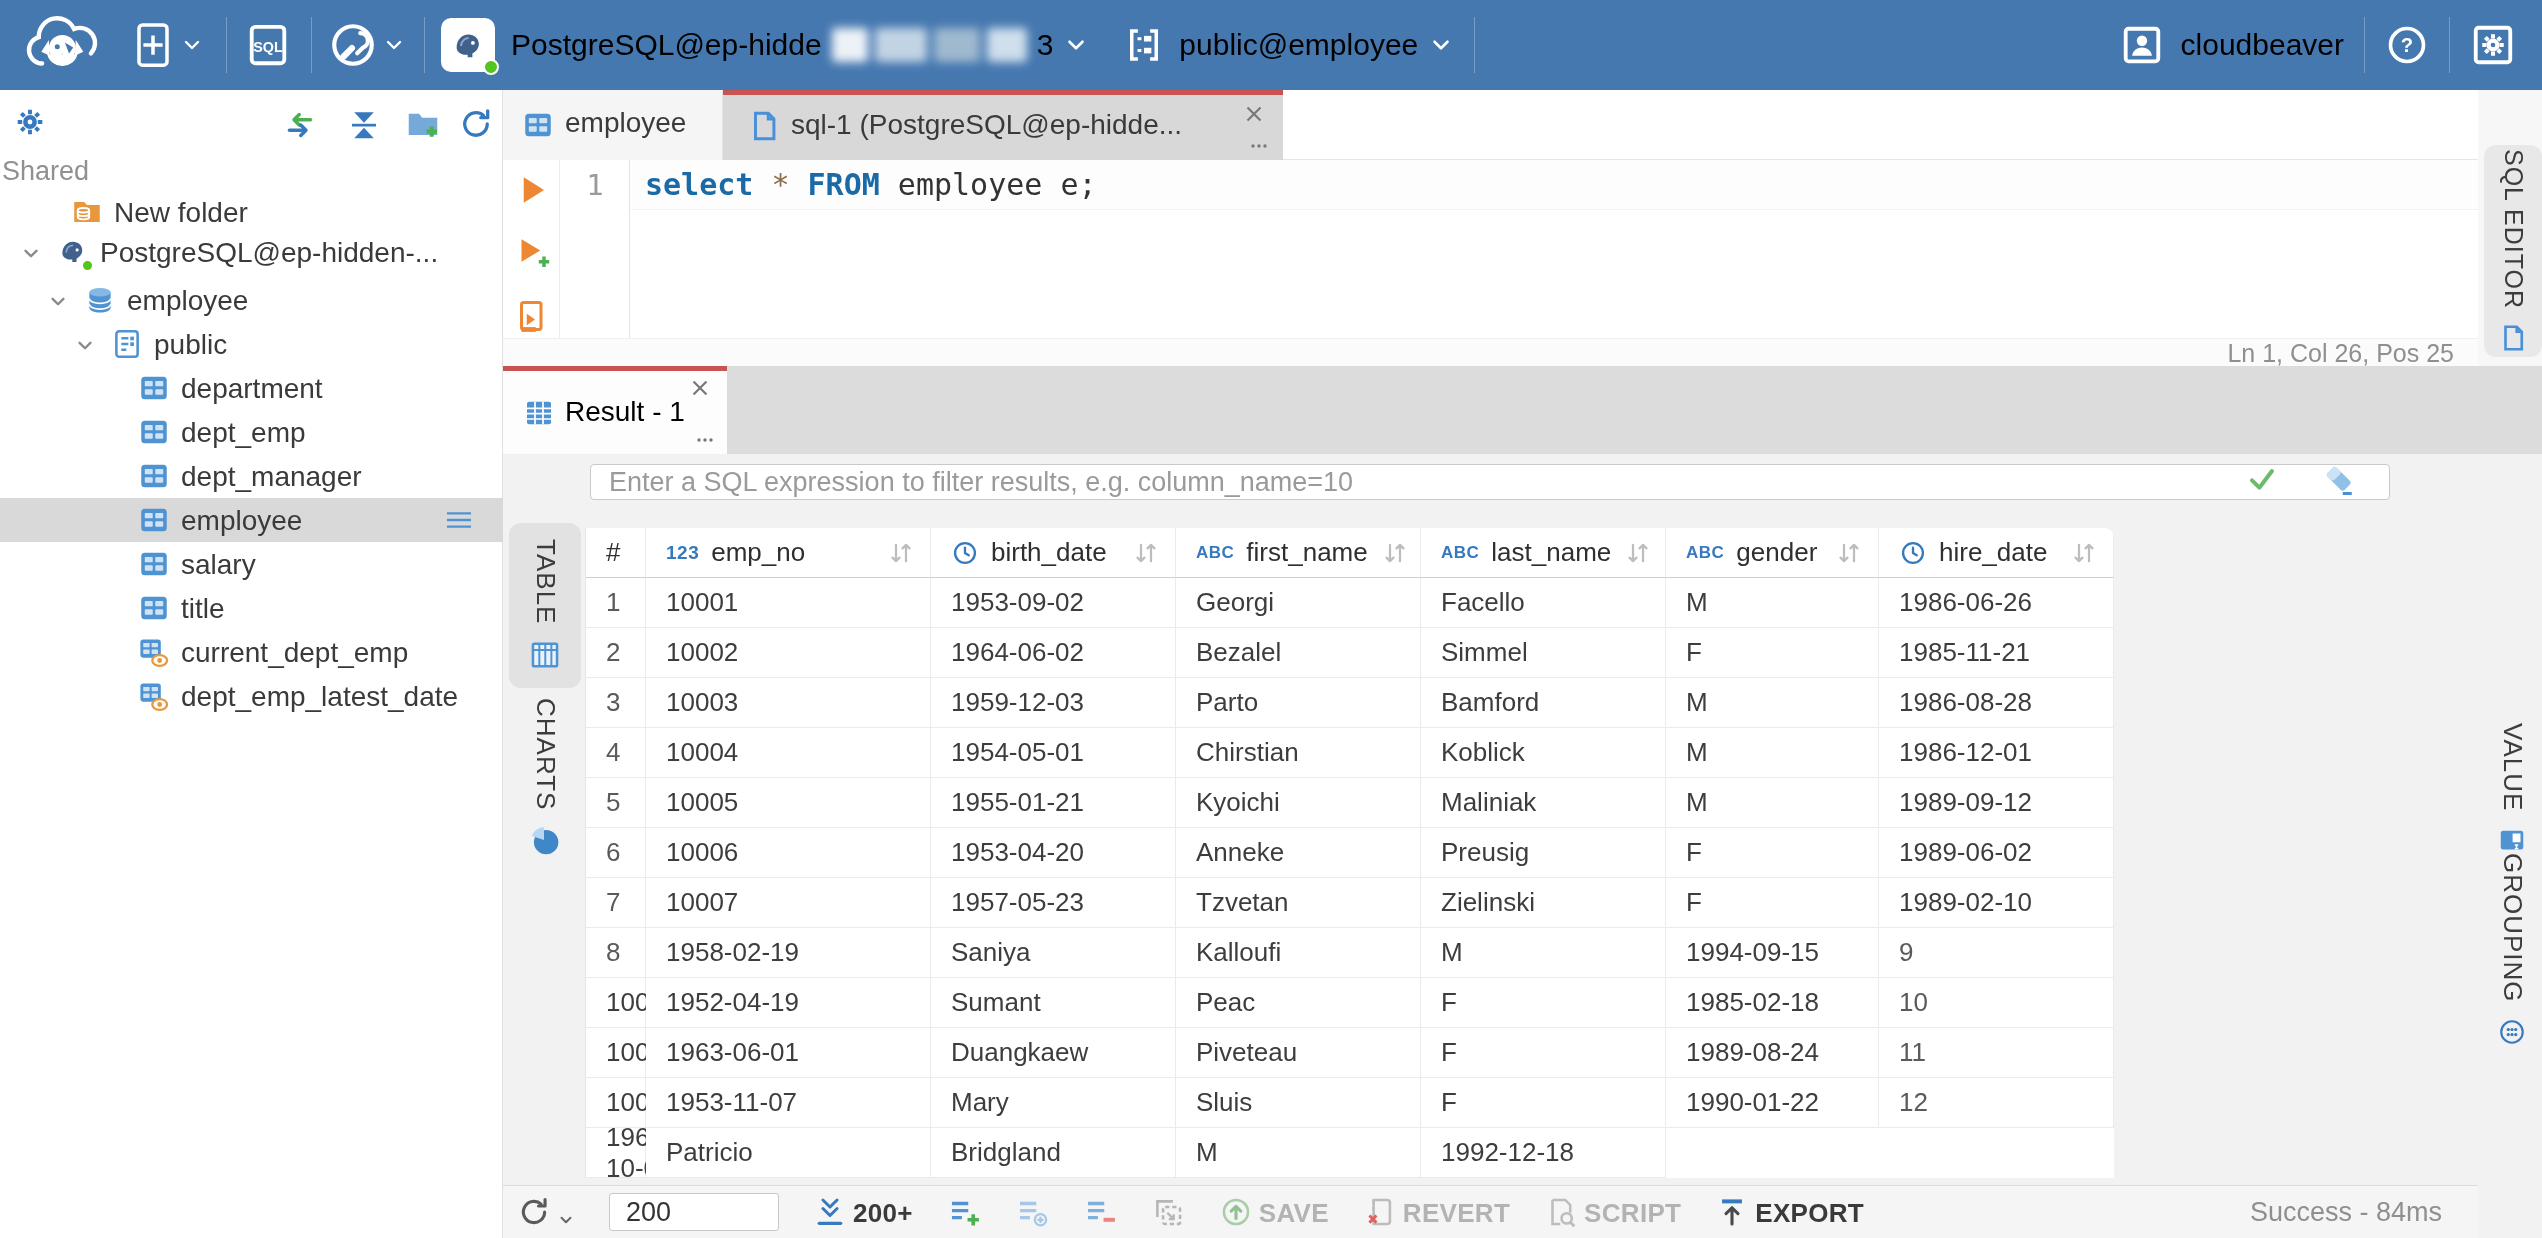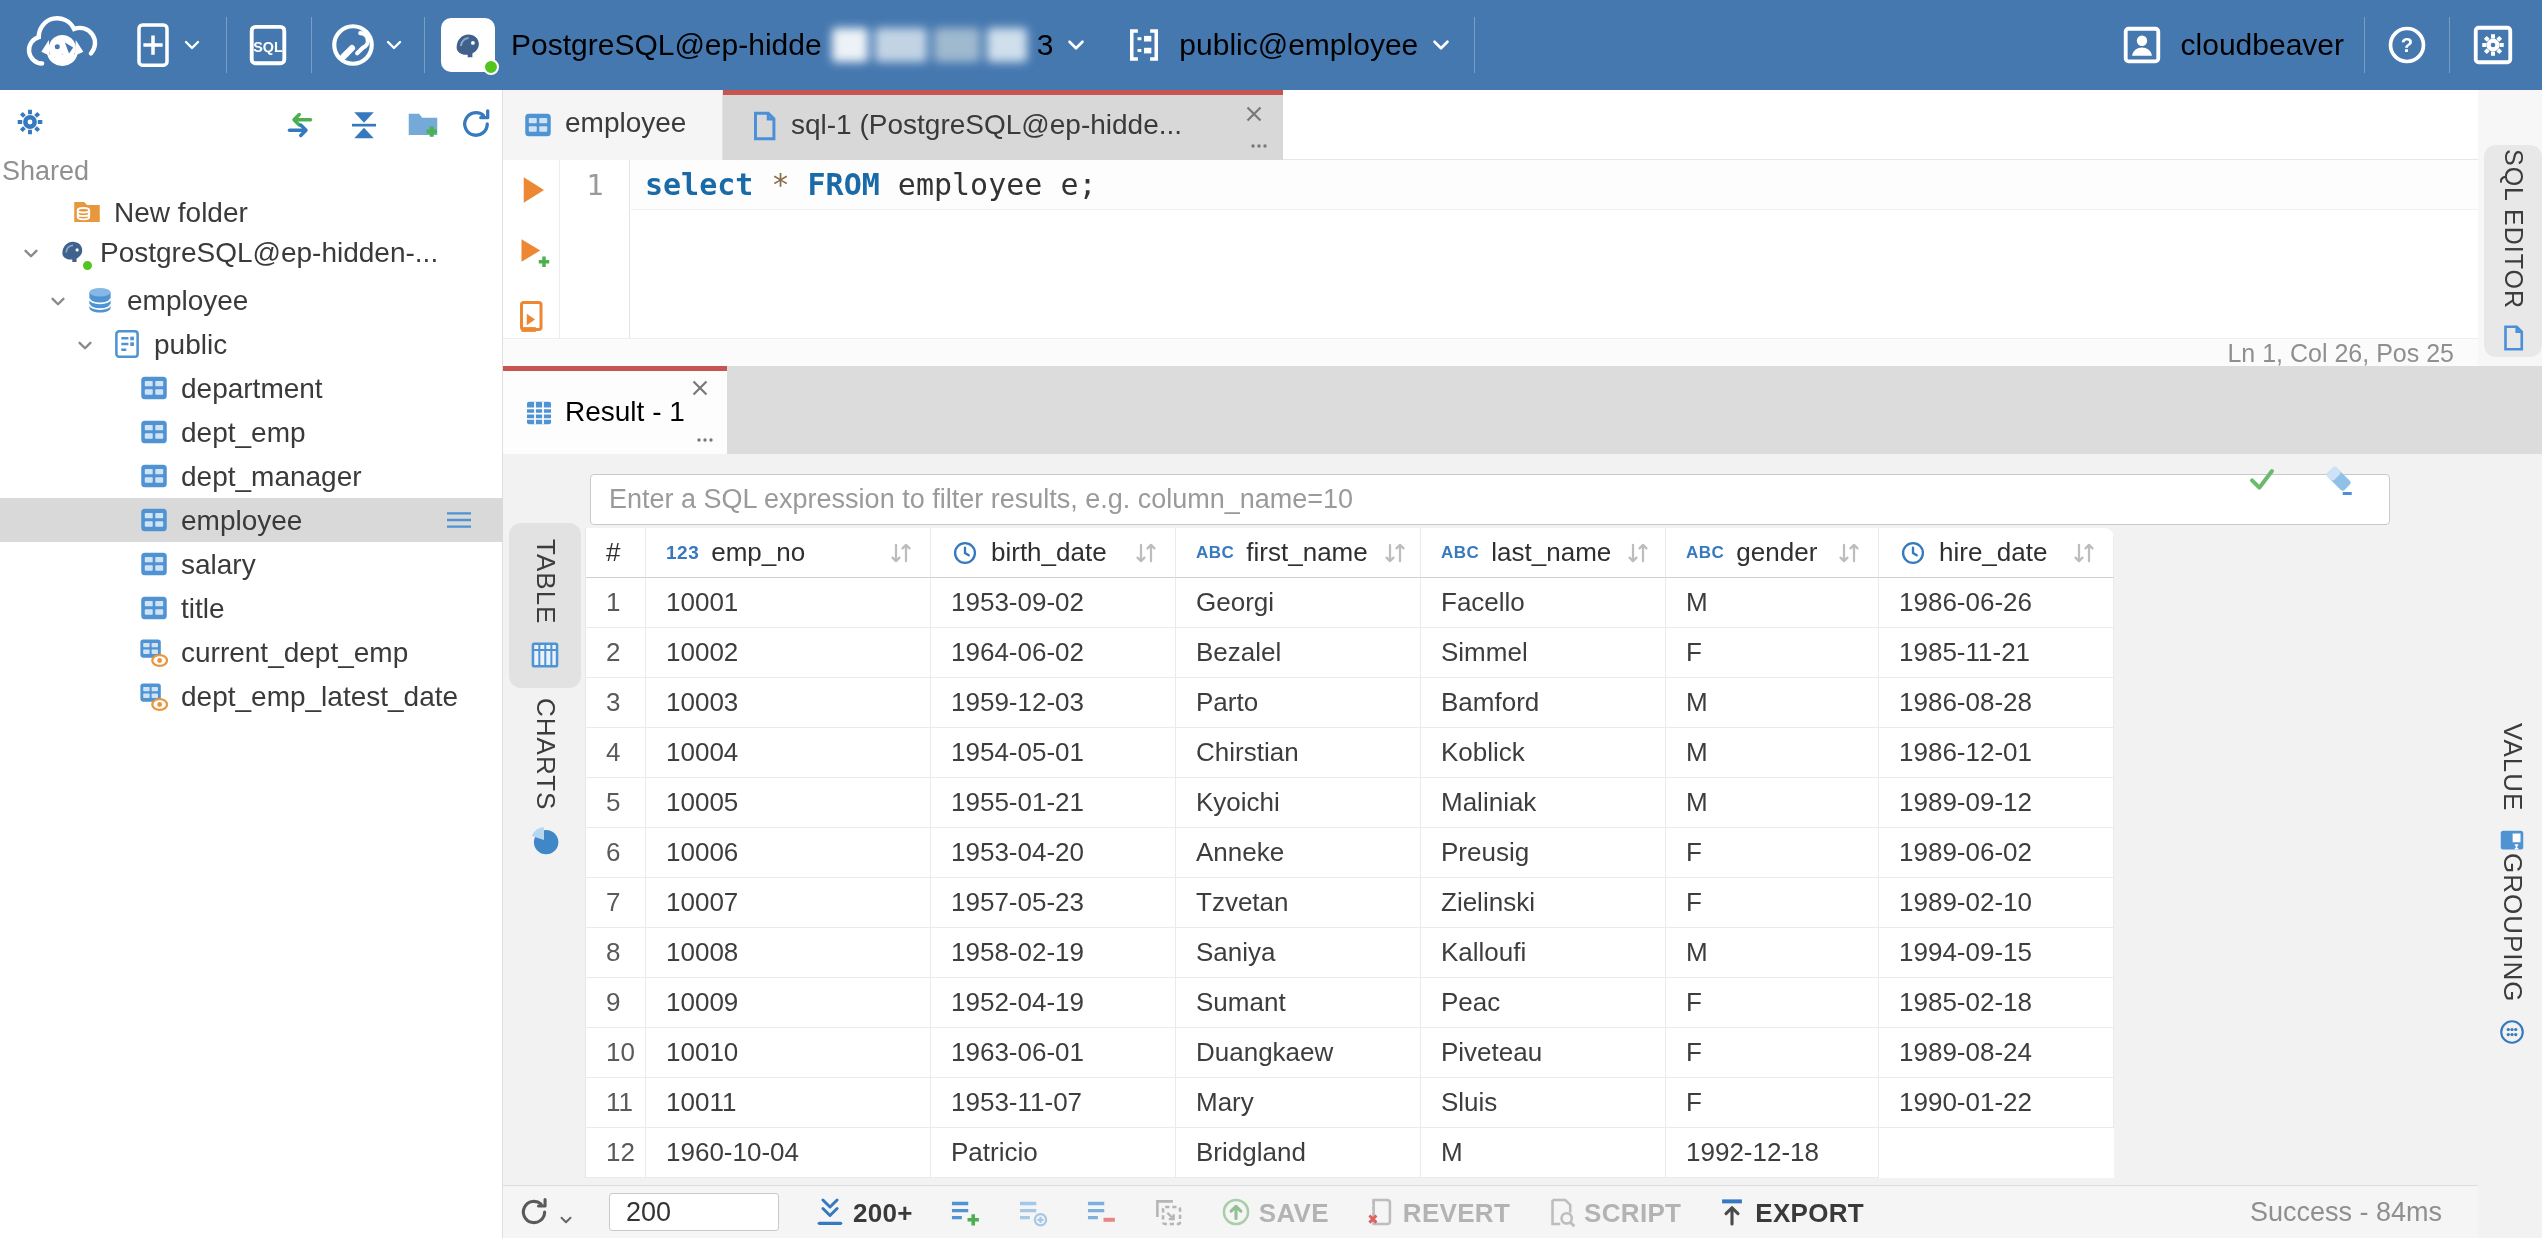--- a/index.html
+++ b/index.html
@@ -55,21 +55,21 @@
   .caretbar span { position:absolute; right:24px; top:0; font-size:25px; color:#8f8f8f; line-height:28px; }
 
   
   .resstrip { position:absolute; left:503px; top:366px; width:1975px; height:88px; background:#dcdcdc; }
   .rtab { position:absolute; left:0; top:0; width:224px; height:88px; background:#fdfdfd; border-top:5px solid #c75450; cursor:pointer; }
   .rtab .eic { position:absolute; left:20px; top:26px; width:32px; height:32px; }
   .rtab .etxt { position:absolute; left:62px; top:25px; font-size:28px; color:#000000; white-space:nowrap; }
 
   
   .respanel { position:absolute; left:503px; top:454px; width:1975px; bottom:0; background:#f2f2f2; }
-  .filterbar { position:absolute; left:87px; top:20px; width:1800px; height:51px; }
+  .filterbar { position:absolute; left:87px; top:10px; width:1800px; height:36px; }
   .filterbar input { width:100%; height:100%; border:1px solid #c9c9c9; border-radius:4px; background:#fff; font-size:27px; padding-left:18px; color:#444; outline:none; font-family:"Liberation Sans", sans-serif; }
   .filterbar input::placeholder { color:#9a9a9a; }
   .fcheck { position:absolute; left:1743px; top:9px; width:32px; height:32px; cursor:pointer; }
   .feraser { position:absolute; left:1818px; top:8px; width:36px; height:36px; cursor:pointer; }
 
   .sidetab { position:absolute; display:flex; flex-direction:column; align-items:center; justify-content:center; gap:14px; cursor:pointer; }
   .vtext { writing-mode:vertical-rl; text-orientation:mixed; font-size:26px; color:#3c3c3c; letter-spacing:1px; white-space:nowrap; }
   .railtab-table { left:6px; top:69px; width:72px; height:165px; background:#e2e2e2; border-radius:12px; }
   .railtab-charts { left:6px; top:244px; width:72px; height:160px; }
 
@@ -689,21 +689,20 @@
         <div class="gc">F</div>
         <div class="gc">1989-06-02</div>
         <div class="gc gci">7</div>
         <div class="gc">10007</div>
         <div class="gc">1957-05-23</div>
         <div class="gc">Tzvetan</div>
         <div class="gc">Zielinski</div>
         <div class="gc">F</div>
         <div class="gc">1989-02-10</div>
         <div class="gc gci">8</div>
-        <div class="gc">10008</div>
         <div class="gc">1958-02-19</div>
         <div class="gc">Saniya</div>
         <div class="gc">Kalloufi</div>
         <div class="gc">M</div>
         <div class="gc">1994-09-15</div>
         <div class="gc gci">9</div>
         <div class="gc">10009</div>
         <div class="gc">1952-04-19</div>
         <div class="gc">Sumant</div>
         <div class="gc">Peac</div>

